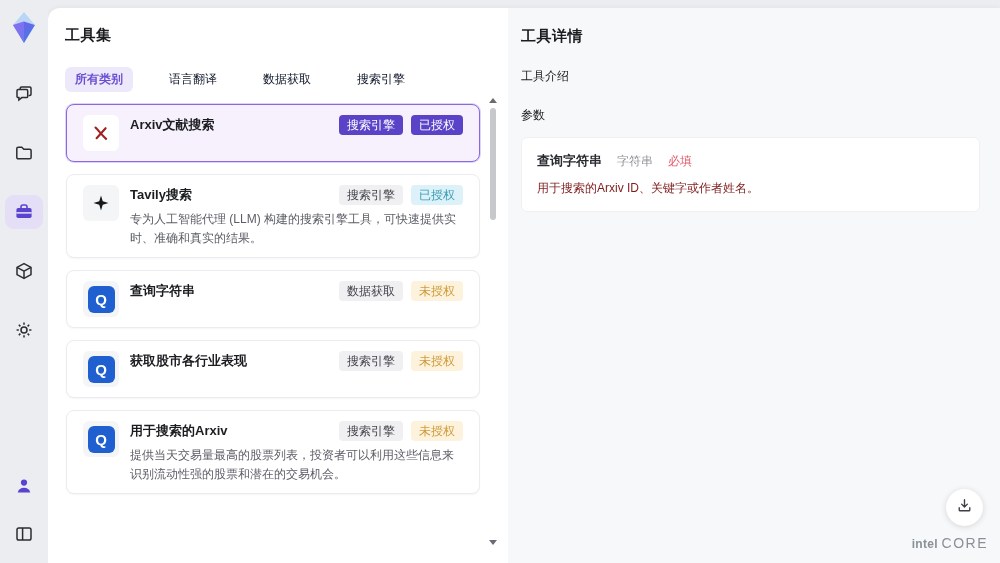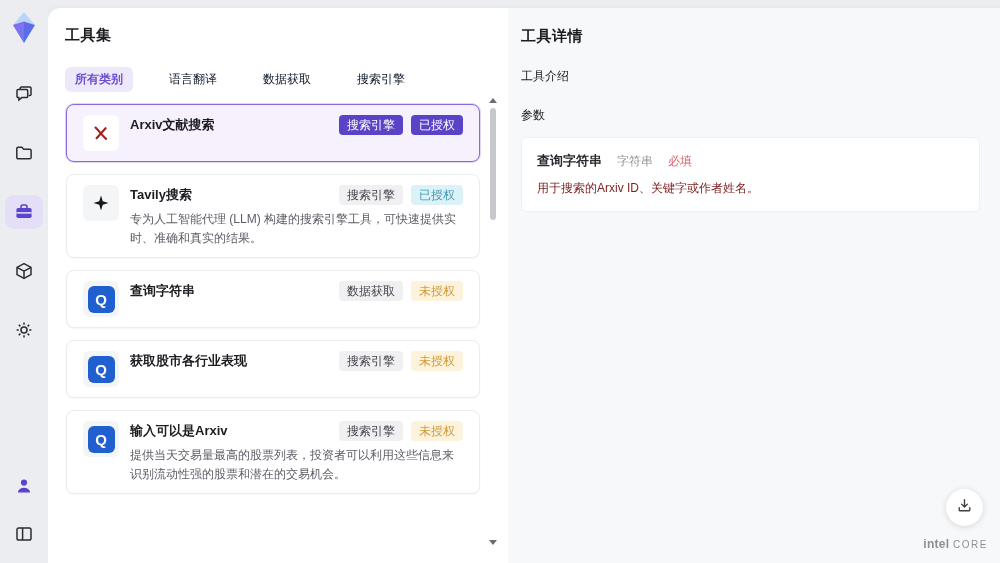--- a/index.html
+++ b/index.html
@@ -61,21 +61,21 @@
   .param-row { display:flex; align-items:baseline; gap:15px; }
   .param-name { font-size:13px; font-weight:bold; }
   .param-type { font-size:12px; color:#8e9096;text-align:center; }
   .param-required { font-size:12px; color:#e25c6a; }
   .param-desc { margin-top:7px; font-size:12px; color:#7f1d1d; }
   
   .fab { position:absolute; right:17px; bottom:37px; width:37px; height:37px; border-radius:50%;
     background:#fff; box-shadow:0 1px 6px rgba(0,0,0,.14); display:flex; align-items:center; justify-content:center; cursor:pointer; z-index:9; }
   .brand { position:absolute; right:12px; bottom:12px; z-index:9; color:#8b9097; font-size:12px; letter-spacing:.3px; }
   .brand .b1 { font-weight:bold; }
-  .brand .b2 { text-transform:uppercase; font-size:10px; letter-spacing:1.5px; }
+  .brand .b2 { text-transform:uppercase; font-size:14px; letter-spacing:1.5px; }
 </style>
 </head>
 <body>
 
 <div class="rail">
   <div class="rail-logo">
     <svg width="28" height="34" viewBox="0 0 28 34">
       <defs>
         <linearGradient id="gemg" x1="0" y1="0" x2="1" y2="1">
           <stop offset="0" stop-color="#7a5cf0"></stop>
@@ -228,21 +228,21 @@
           </div>
         </div>
       </div>
 
       <div class="tool-card">
         <div class="tool-icon">
           <span class="news-chip">Q</span>
         </div>
         <div class="tool-body">
           <div class="tool-head">
-            <div class="tool-name">输入可以是Arxiv</div>
+            <div class="tool-name">用于搜索的Arxiv</div>
             <div class="tool-tags">
               <span class="tag tag-gray">搜索引擎</span>
               <span class="tag tag-yellow">未授权</span>
             </div>
           </div>
           <div class="tool-desc">提供当天交易量最高的股票列表，投资者可以利用这些信息来识别流动性强的股票和潜在的交易机会。</div>
         </div>
       </div>
 
     </div>

